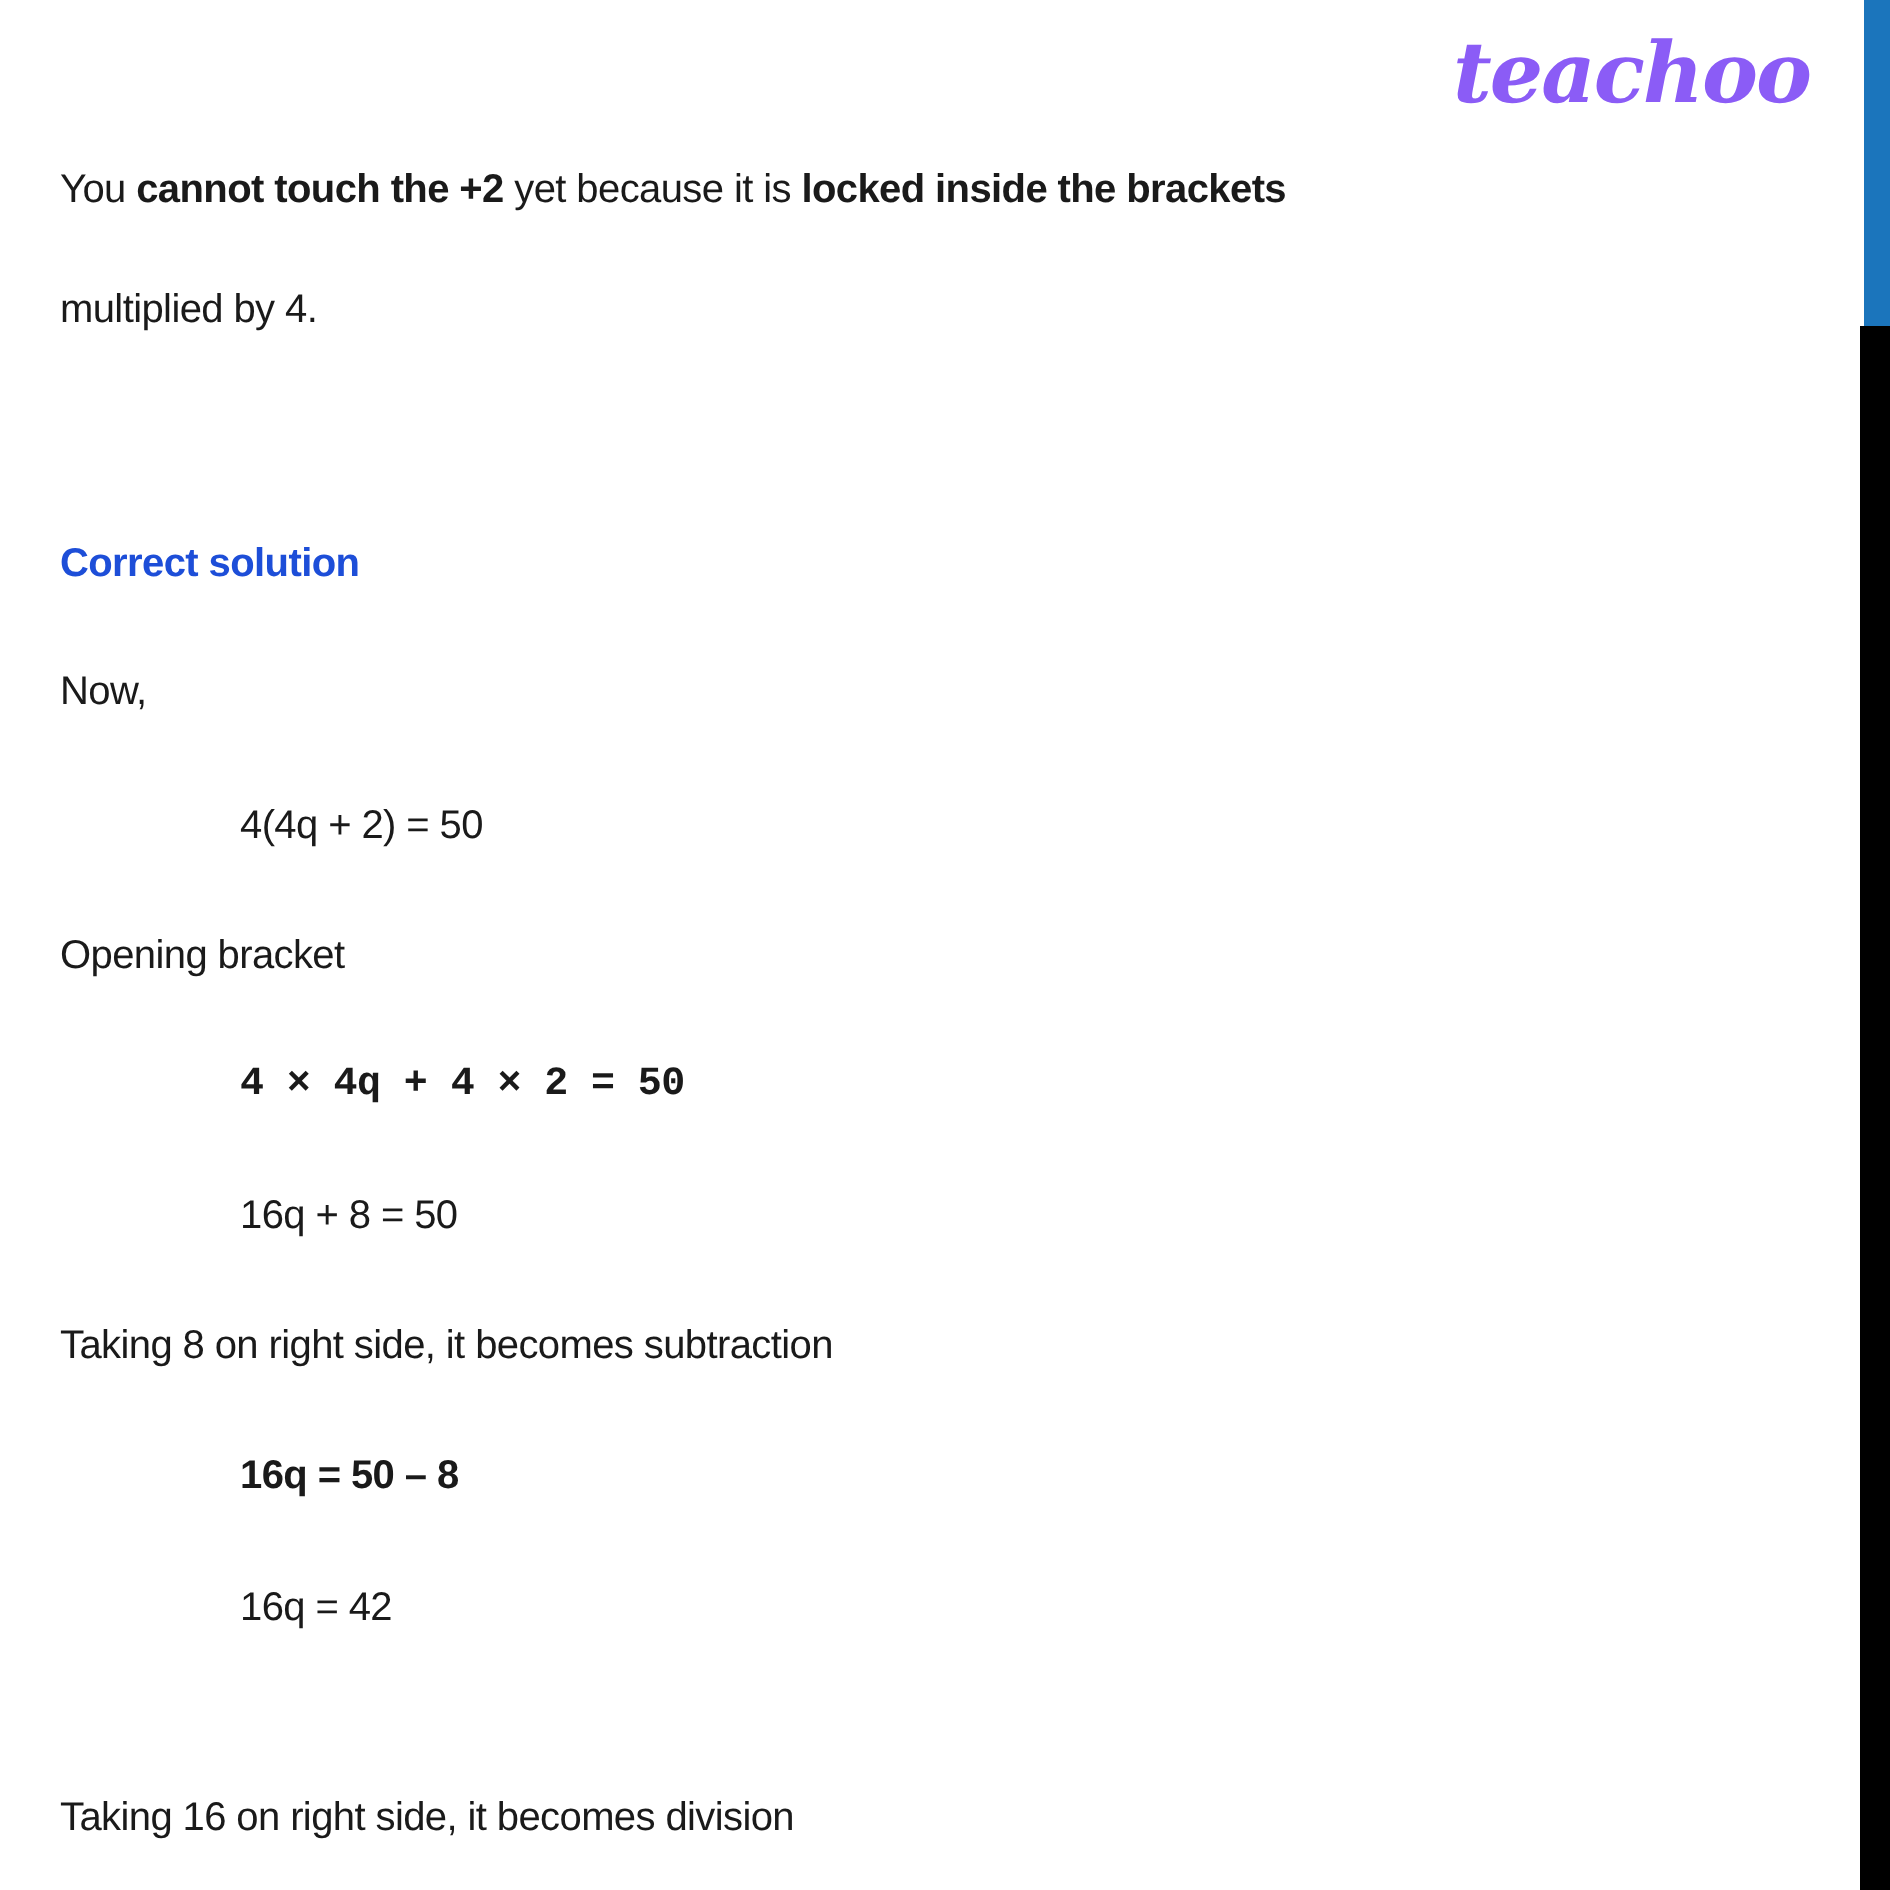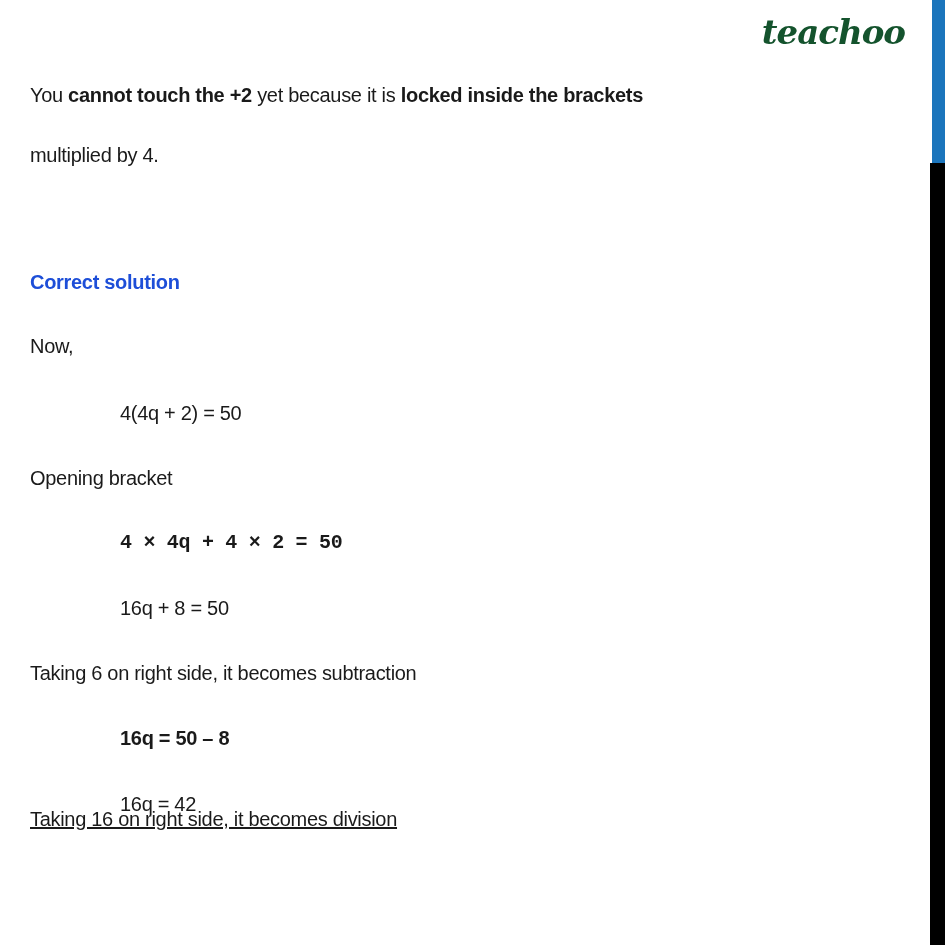--- a/index.html
+++ b/index.html
@@ -16,23 +16,23 @@
     font-family: "Liberation Sans", sans-serif;
     color: #1a1a1a;
   }
   .logo {
     position: absolute;
     top: 12px;
     right: 40px;
     font-family: "DejaVu Serif", serif;
     font-style: italic;
     font-weight: bold;
-    font-size: 34px;
+    font-size: 42px;
     letter-spacing: -1px;
-    color: #14532d;
+    color: #8b5cf6;
   }
   .edge-bar-blue {
     position: absolute;
     top: 0;
     right: 0;
     width: 13px;
     height: 163px;
     background: #1B75BC;
   }
   .edge-bar-black {
@@ -77,21 +77,21 @@
   <div class="line" style="top:330px;">Now,</div>
 
   <div class="line indent" style="top:397px;">4(4q + 2) = 50</div>
 
   <div class="line" style="top:462px;">Opening bracket</div>
 
   <div class="line indent bold" style="top:527px;font-family:Liberation Mono, monospace;">4 × 4q + 4 × 2 = 50</div>
 
   <div class="line indent" style="top:592px;">16q + 8 = 50</div>
 
-  <div class="line" style="top:657px;">Taking 6 on right side, it becomes subtraction</div>
+  <div class="line" style="top:657px;">Taking 8 on right side, it becomes subtraction</div>
 
   <div class="line indent bold" style="top:722px;">16q = 50 – 8</div>
 
   <div class="line indent" style="top:788px;text-align:right;">16q = 42</div>
 
-  <div class="line" style="top:803px;text-decoration:underline;">Taking 16 on right side, it becomes division</div>
+  <div class="line" style="top:893px;">Taking 16 on right side, it becomes division</div>
 
 </div>
 
 </body></html>

